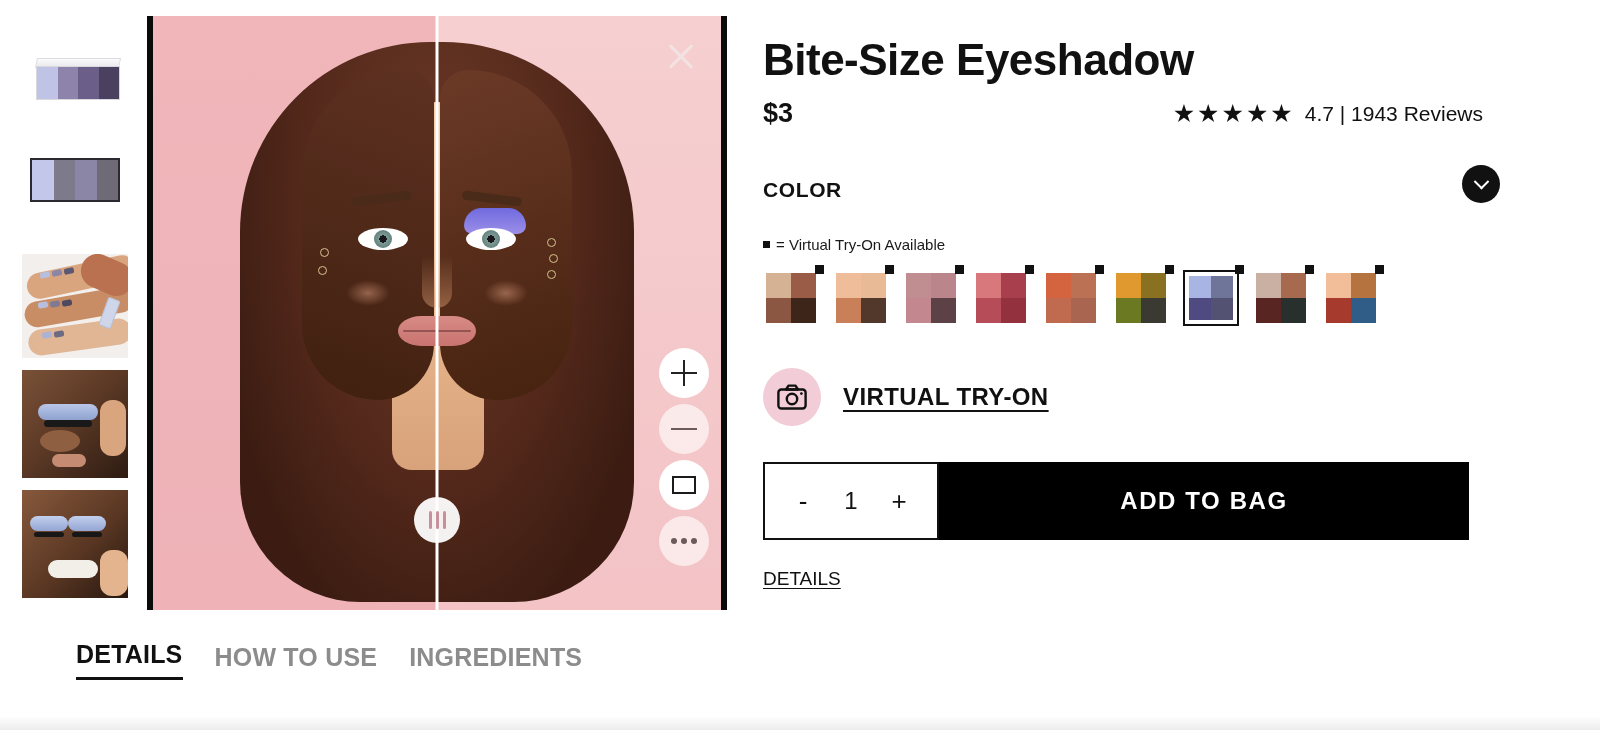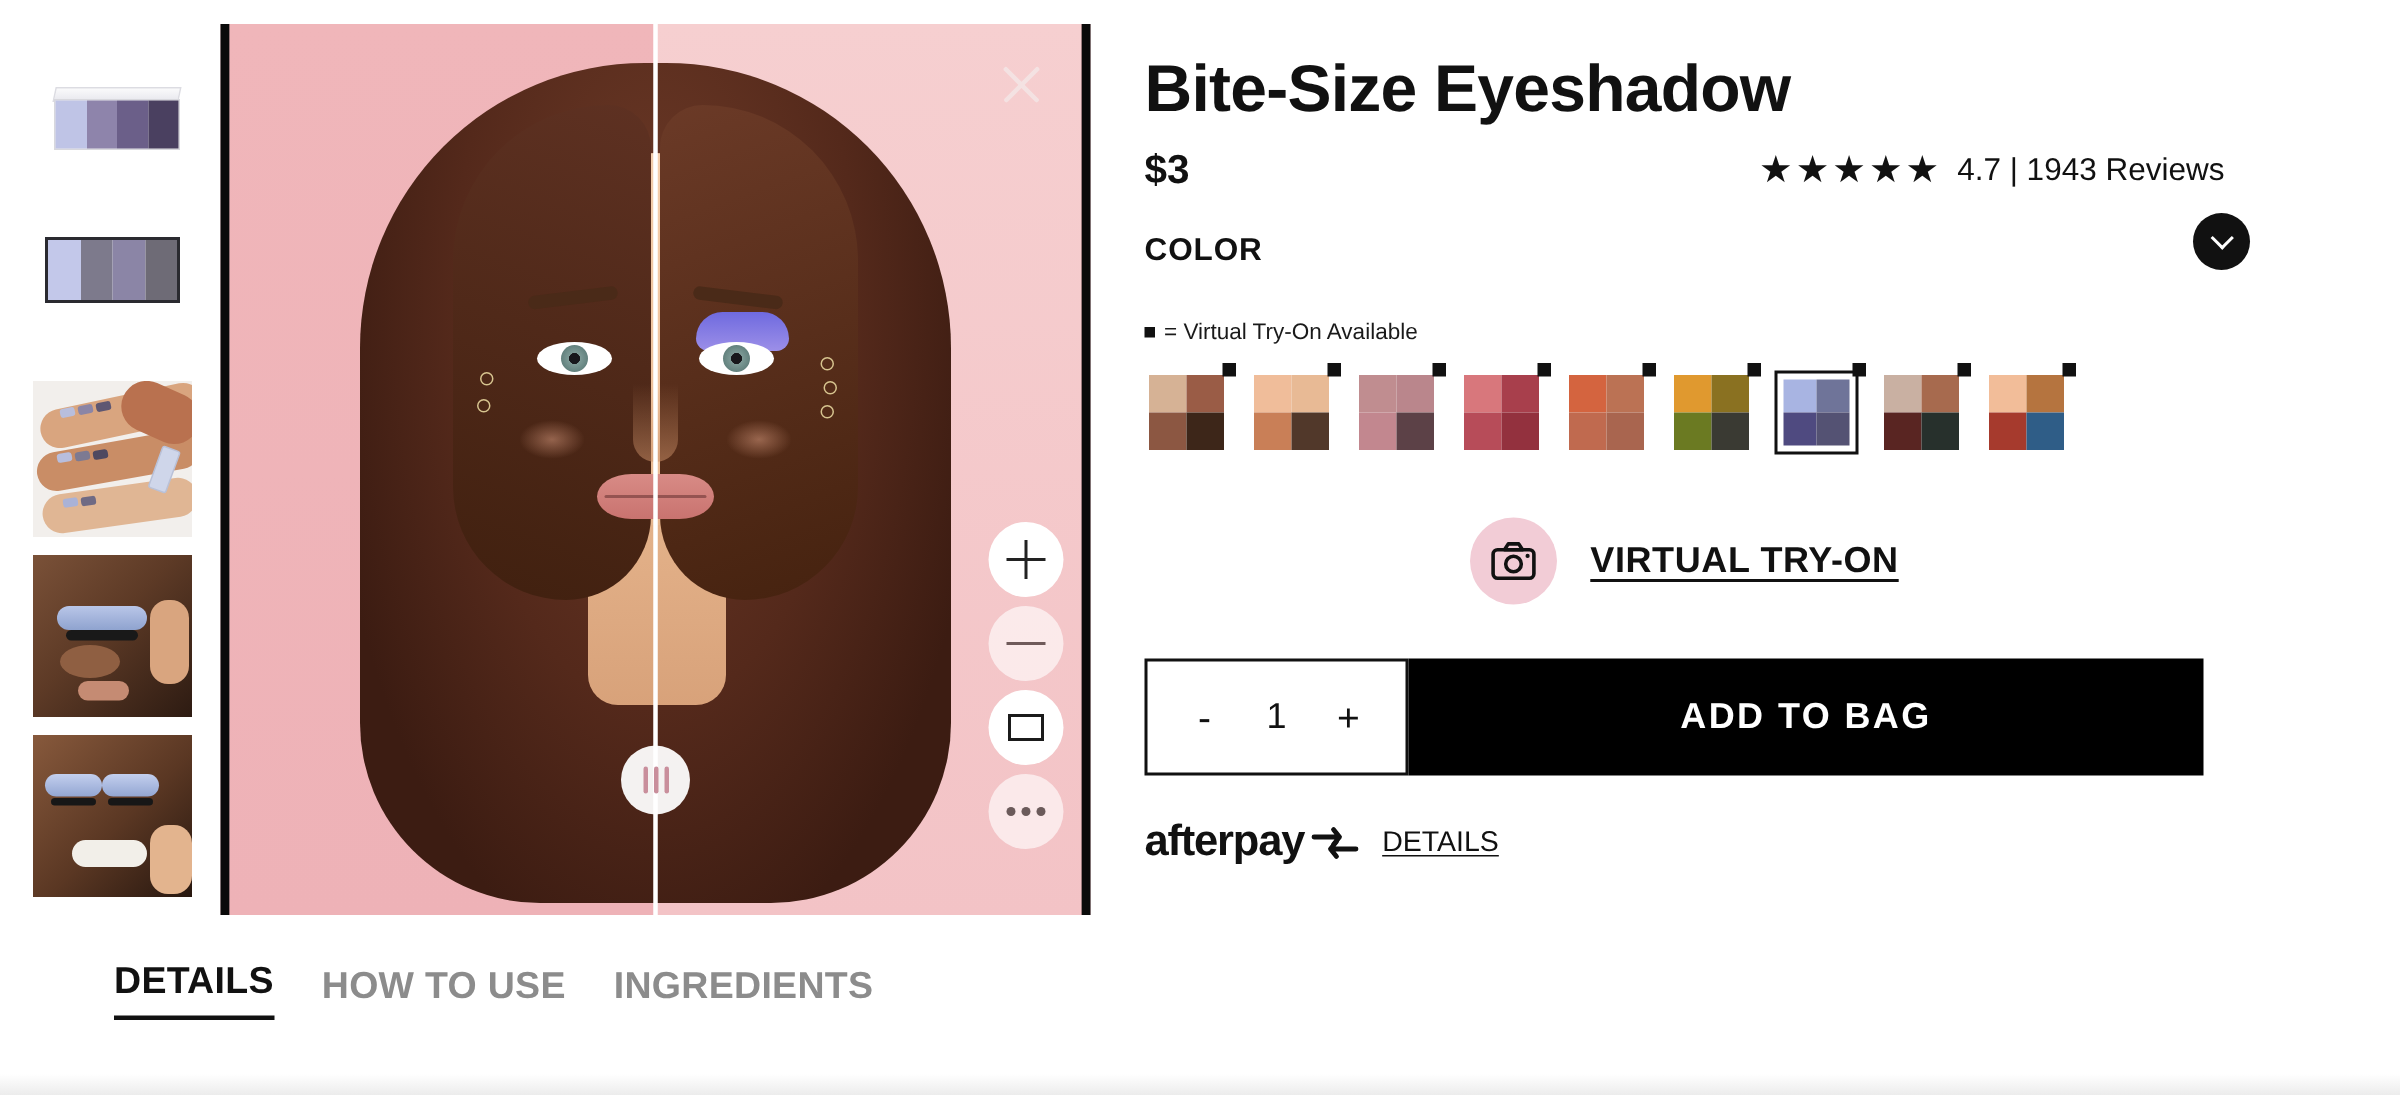--- a/index.html
+++ b/index.html
@@ -140,21 +140,21 @@
   .title { font-size:44px; font-weight:700; color:#111; letter-spacing:-.5px;
            line-height:1.1; margin:0 0 14px 0; }
   .row-price { display:flex; align-items:center; justify-content:space-between;
                margin-bottom:8px; }
   .price { font-size:27px; font-weight:700; color:#111; }
   .rating { display:flex; align-items:center; gap:10px; }
   .stars { font-size:25px; letter-spacing:2px; color:#111; line-height:1; }
   .rating-text { font-size:21px; color:#111; }
   .subtitle { font-size:20px; color:#1a1a1a; margin:4px 0 0 0; }
 
-  .color-block { margin-top:26px; position:relative; }
+  .color-block { margin-top:49px; position:relative; }
   .color-label { font-size:21px; font-weight:700; letter-spacing:.6px; color:#111; }
   .color-value { font-size:20px; color:#1a1a1a; margin-top:6px; }
   .chev-btn { position:absolute; right:-17px; top:-13px; width:38px; height:38px;
               border-radius:50%; background:#111; display:flex; align-items:center;
               justify-content:center; cursor:pointer; }
   .chev-btn span { display:block; width:11px; height:11px; border-right:2.5px solid #fff;
               border-bottom:2.5px solid #fff; transform: rotate(45deg) translate(-2px,-2px); }
 
   .vto-note { font-size:15px; color:#1a1a1a; margin-top:34px; display:flex;
               align-items:center; gap:0; }
@@ -165,21 +165,21 @@
   .swatch-wrap { position:relative; width:56px; height:56px; cursor:pointer;
                  display:flex; align-items:center; justify-content:center; }
   .swatch-wrap.selected { border:2px solid #111; padding:3px; }
   .swatch { width:50px; height:50px; display:grid;
             grid-template-columns:1fr 1fr; grid-template-rows:1fr 1fr; }
   .swatch-wrap.selected .swatch { width:44px; height:44px; }
   .swatch i { display:block; }
   .vto-dot { position:absolute; right:-5px; top:-5px; width:9px; height:9px; background:#111; }
   .swatch-wrap.selected .vto-dot { right:-7px; top:-7px; }
 
-  .vto-row { display:flex; align-items:center; gap:22px; margin-top:42px;justify-content:center; }
+  .vto-row { display:flex; align-items:center; gap:22px; margin-top:42px; }
   .cam-circle { width:58px; height:58px; border-radius:50%; background:#f2ccd6;
                 display:flex; align-items:center; justify-content:center; cursor:pointer; }
   .vto-link { font-size:24px; font-weight:700; letter-spacing:.4px; color:#111;
               text-decoration:underline; text-underline-offset:5px; cursor:pointer; }
 
   .buy-row { display:flex; margin-top:36px; width:706px; height:78px; }
   .qty { width:176px; border:2px solid #111; display:flex; align-items:center;
          justify-content:space-between; padding:0 26px; background:#fff; }
   .qty .btn { font-size:26px; color:#111; cursor:pointer; user-select:none;
               width:24px; text-align:center; }
@@ -467,26 +467,19 @@
     <div class="buy-row">
       <div class="qty">
         <span class="btn">-</span>
         <span class="val">1</span>
         <span class="btn">+</span>
       </div>
       <div class="atb">ADD TO BAG</div>
     </div>
 
     <div class="afterpay-row">
-      <div class="ap-logo">
-        <span class="ap-word">afterpay</span>
-        <svg width="34" height="24" viewBox="0 0 34 24">
-          <path d="M3 8 L20 8 L16 3 M20 8 L16 13" fill="none" stroke="#111" stroke-width="3.2" stroke-linecap="round" stroke-linejoin="round"></path>
-          <path d="M31 16 L14 16 L18 11 M14 16 L18 21" fill="none" stroke="#111" stroke-width="3.2" stroke-linecap="round" stroke-linejoin="round"></path>
-        </svg>
-      </div>
       <span class="ap-details">DETAILS</span>
     </div>
 
   </div>
 
   <div class="bottom-fade"></div>
 </div>
 
 </body></html>

